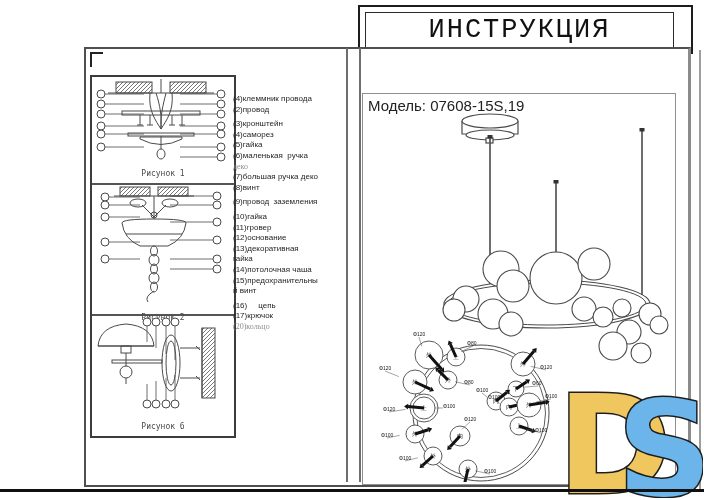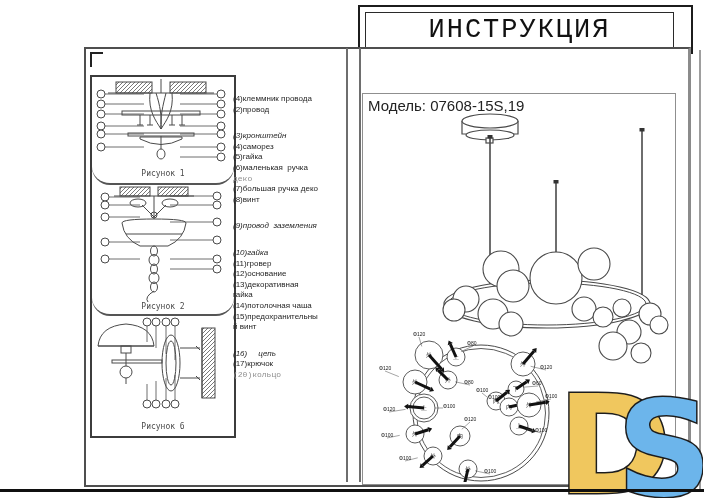--- a/index.html
+++ b/index.html
@@ -12,31 +12,31 @@
   
   .main-box{left:84px;top:47px;width:602px;height:436px;border:2px solid #4f4f4f;border-right:3px solid #8b8b8b;background:#fff;}
   .corner-mark{left:90px;top:52px;width:11px;height:13px;border-left:2px solid #222;border-top:2px solid #222;}
   .vline{top:48px;width:2px;height:434px;background:#6e6e6e;}
   .v1{left:346px;}
   .v2{left:359px;}
   .right-edge{left:699px;top:50px;width:2px;height:440px;background:#9e9e9e;}
   .bottom-bar{left:0px;top:489px;width:704px;height:3px;background:#101010;}
   
   .figures-box{left:90px;top:75px;width:142px;height:359px;border:2px solid #3c3c3c;background:#fff;}
-  .fig-section{position:relative;width:100%;border-radius:18px;}
+  .fig-section{position:relative;width:100%;}
   .fig1{height:106px;border-bottom:2px solid #555;}
   .fig2{height:129px;border-bottom:2px solid #555;}
   .fig3{height:120px;}
   .fig-section svg{position:absolute;left:0;top:0;}
   .fig-label{position:absolute;left:0;width:100%;text-align:center;font-family:"DejaVu Sans Mono","Liberation Mono",monospace;font-size:8px;color:#4b4b4b;}
   
   .parts{left:233px;top:94px;width:118px;color:#1f1f1f;}
   .part-line{font-size:8px;line-height:10.6px;white-space:pre;}
-  .part-line.gap{margin-top:16px;font-style:italic;}
-  .part-line.muted{color:#8f8f8f;font-family:Liberation Mono, monospace;}
+  .part-line.gap{margin-top:4px;}
+  .part-line.muted{color:#8f8f8f;font-family:Liberation Serif, serif;}
   
   .right-panel{left:362px;top:93px;width:312px;height:390px;border:1px solid #8f8f8f;background:#fff;}
   .model-label{position:absolute;left:5px;top:3px;font-size:15px;color:#222;}
   .panel-svg{position:absolute;left:0;top:0;}
   
   .logo{left:561px;top:381px;width:142px;height:117px;}
 </style>
 </head>
 <body>
 
@@ -147,21 +147,21 @@
         <circle cx="125" cy="20" r="4" fill="#fff" stroke="#4a4a4a" stroke-width="1"></circle>
         <line x1="125" y1="37" x2="78" y2="37" stroke="#4a4a4a" stroke-width="0.8"></line>
         <circle cx="125" cy="37" r="4" fill="#fff" stroke="#4a4a4a" stroke-width="1"></circle>
         <line x1="125" y1="55" x2="78" y2="55" stroke="#4a4a4a" stroke-width="0.8"></line>
         <circle cx="125" cy="55" r="4" fill="#fff" stroke="#4a4a4a" stroke-width="1"></circle>
         <line x1="125" y1="74" x2="78" y2="74" stroke="#4a4a4a" stroke-width="0.8"></line>
         <circle cx="125" cy="74" r="4" fill="#fff" stroke="#4a4a4a" stroke-width="1"></circle>
         <line x1="125" y1="84" x2="78" y2="84" stroke="#4a4a4a" stroke-width="0.8"></line>
         <circle cx="125" cy="84" r="4" fill="#fff" stroke="#4a4a4a" stroke-width="1"></circle>
       </svg>
-    <div class="fig-label" style="top:117px;">Рисунок 2</div>
+    <div class="fig-label" style="top:128px;">Рисунок 2</div>
   </div>
   <div class="fig-section fig3">
     <svg id="fig3-svg" width="138" height="112" viewBox="0 0 138 112">
       <g stroke="#4a4a4a" fill="none" stroke-width="1">
         <rect x="110" y="12" width="13" height="70" fill="url(#hatch)"></rect>
         <line x1="110" y1="12" x2="110" y2="82"></line>
         <ellipse cx="79" cy="47" rx="9" ry="28"></ellipse>
         <ellipse cx="79" cy="47" rx="5" ry="22"></ellipse>
         <line x1="88" y1="32" x2="108" y2="32"></line>
           <line x1="104" y1="30" x2="108" y2="34"></line>

